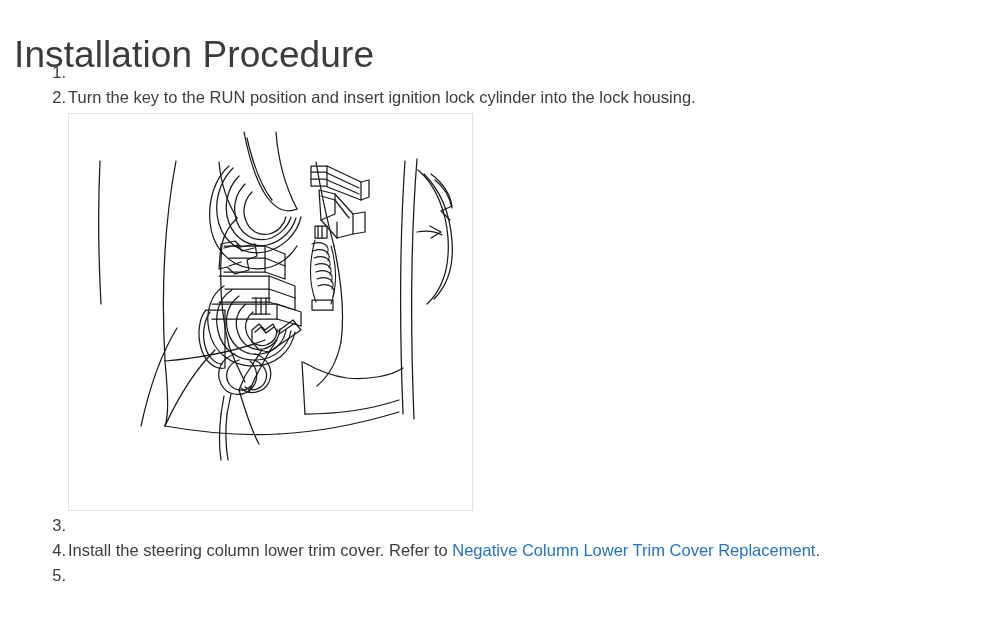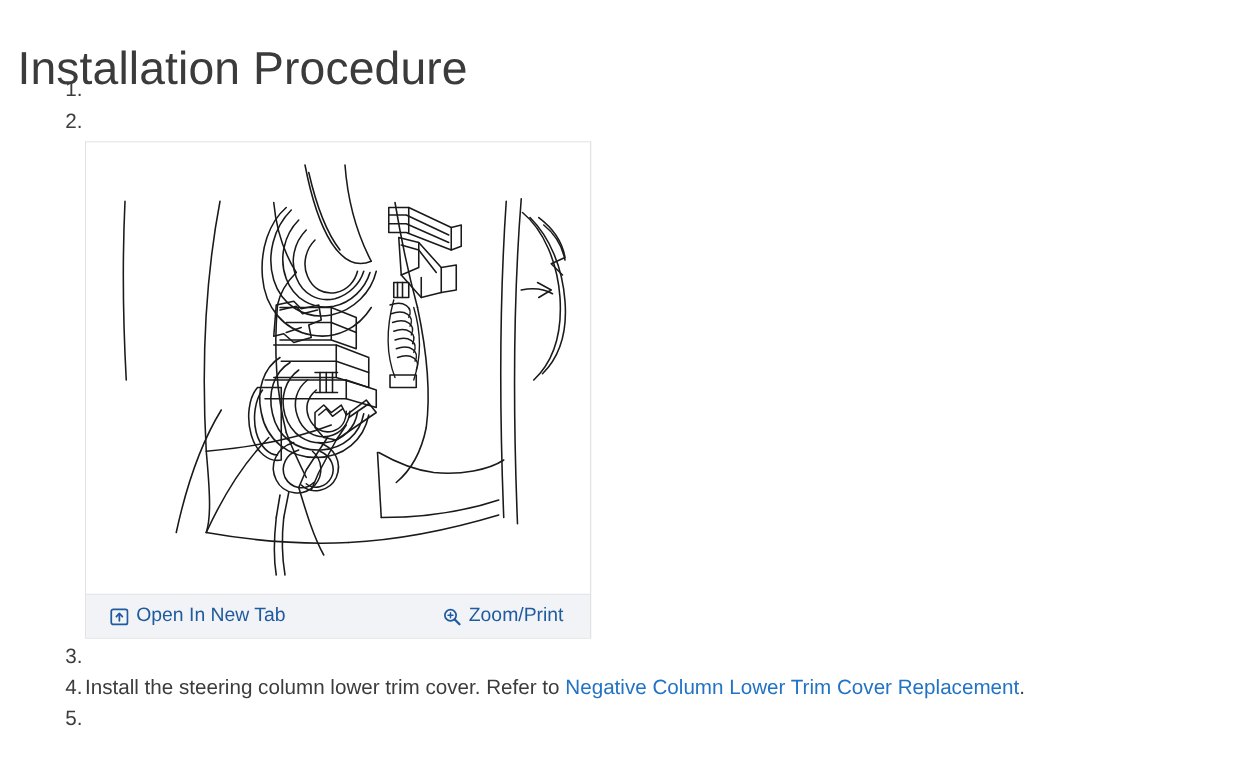--- a/index.html
+++ b/index.html
@@ -135,20 +135,21 @@
 <div class="page">
 
   <h1 class="page-title">Installation Procedure</h1>
 
   <ol class="proc-list top">
     <li>
       <span class="li-num">1.</span>
     </li>
     <li>
       <span class="li-num">2.</span>
+      <span class="li-body"><span>Turn the key to the RUN position and insert ignition lock cylinder into the lock housing.</span></span>
     </li>
   </ol>
 
   <div class="figure-frame">
 
     <div class="figure-canvas">
       <svg width="403" height="362" viewBox="0 0 403 362" xmlns="http://www.w3.org/2000/svg">
         <g fill="none" stroke="#1a1a1a" stroke-width="1.25" stroke-linecap="round" stroke-linejoin="round">
 
           <path d="M31 47 C 29 90, 29 135, 32 190"></path>
@@ -269,45 +270,20 @@
           <path d="M158 300 C 156 318, 157 334, 159 346"></path>
           <path d="M170 276 C 176 296, 182 316, 190 330"></path>
 
           <path d="M96 312 C 130 318, 170 322, 210 320"></path>
           <path d="M210 320 C 250 318, 290 310, 330 298"></path>
 
         </g>
       </svg>
     </div>
 
-    <div class="figure-toolbar">
-
-      <a class="tb-link tb-open" href="#">
-        <span class="tb-icon">
-          <svg width="15" height="15" viewBox="0 0 15 15" xmlns="http://www.w3.org/2000/svg">
-            <rect x="1" y="1.5" width="13" height="12" rx="1.6" ry="1.6" fill="none" stroke="#1f5b9e" stroke-width="1.4"></rect>
-            <path d="M7.5 10.6 V5.4" stroke="#1f5b9e" stroke-width="1.4" stroke-linecap="round"></path>
-            <path d="M5.1 7.3 L7.5 4.7 L9.9 7.3" fill="none" stroke="#1f5b9e" stroke-width="1.4" stroke-linecap="round" stroke-linejoin="round"></path>
-          </svg>
-        </span>
-        <span>Open In New Tab</span>
-      </a>
-
-      <a class="tb-link tb-zoom" href="#">
-        <span class="tb-icon">
-          <svg width="15" height="15" viewBox="0 0 15 15" xmlns="http://www.w3.org/2000/svg">
-            <circle cx="6.4" cy="6.2" r="4.5" fill="none" stroke="#1f5b9e" stroke-width="1.4"></circle>
-            <path d="M6.4 4.2 V8.2 M4.4 6.2 H8.4" stroke="#1f5b9e" stroke-width="1.2" stroke-linecap="round"></path>
-            <path d="M9.8 9.6 L13.6 13.4" stroke="#1f5b9e" stroke-width="1.8" stroke-linecap="round"></path>
-          </svg>
-        </span>
-        <span>Zoom/Print</span>
-      </a>
-
-    </div>
   </div>
 
   <ol class="proc-list bottom">
     <li>
       <span class="li-num">3.</span>
     </li>
     <li>
       <span class="li-num">4.</span>
       <span class="li-body"><span>Install the steering column lower trim cover. Refer to </span><a class="xref" href="#">Negative Column Lower Trim Cover Replacement</a><span>.</span></span>
     </li>

